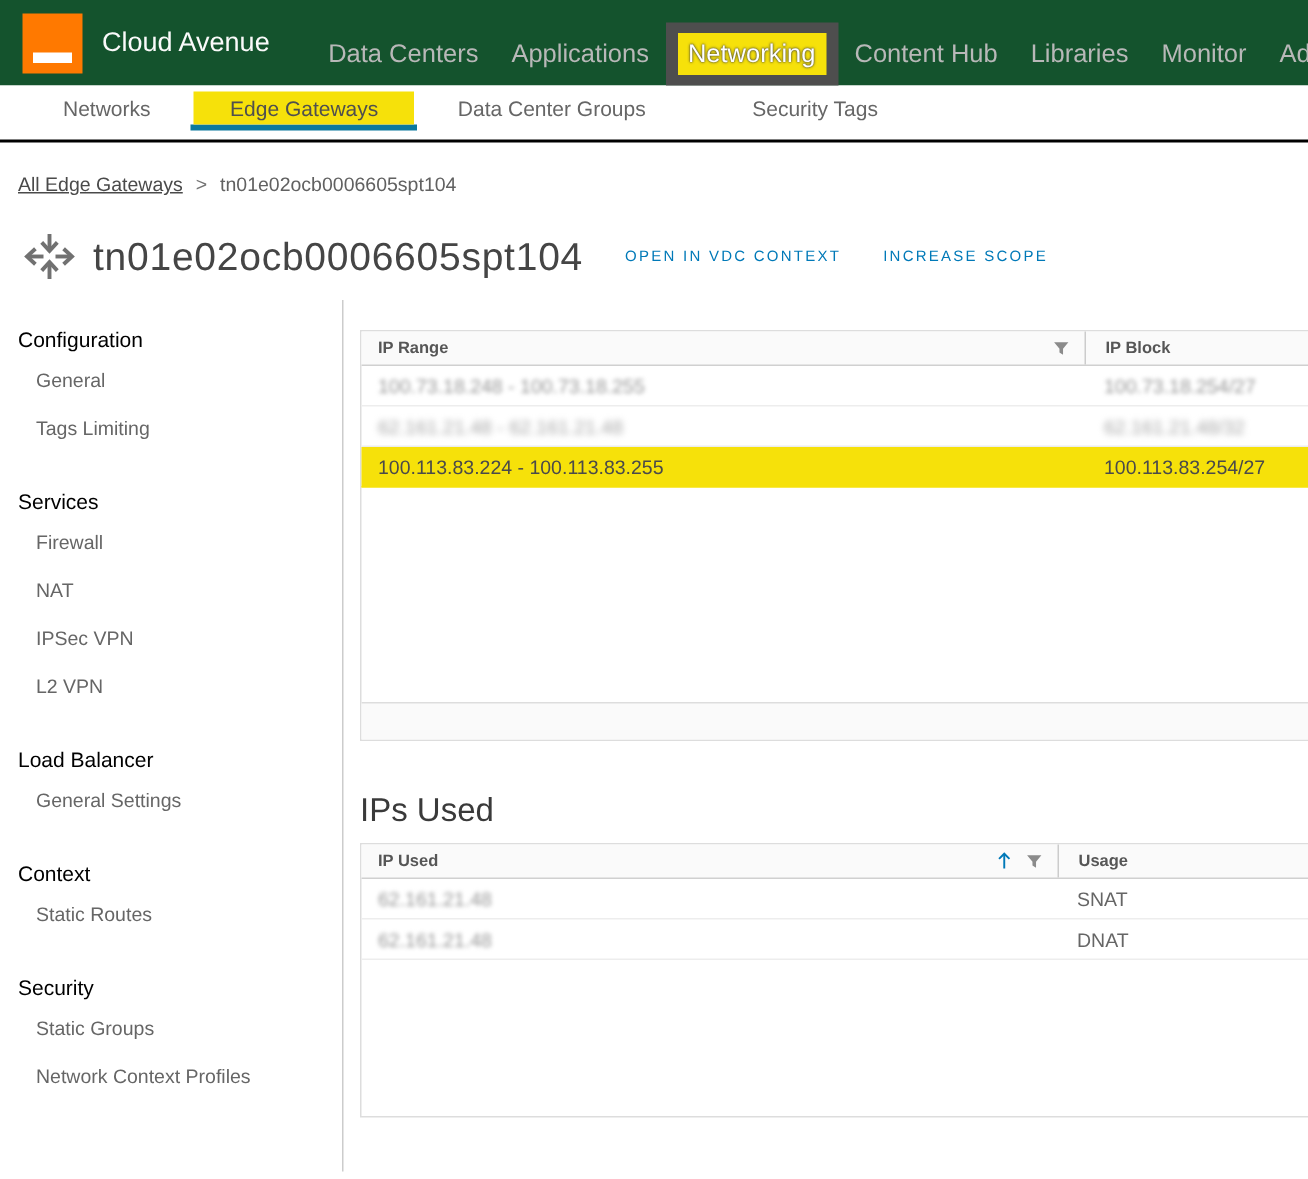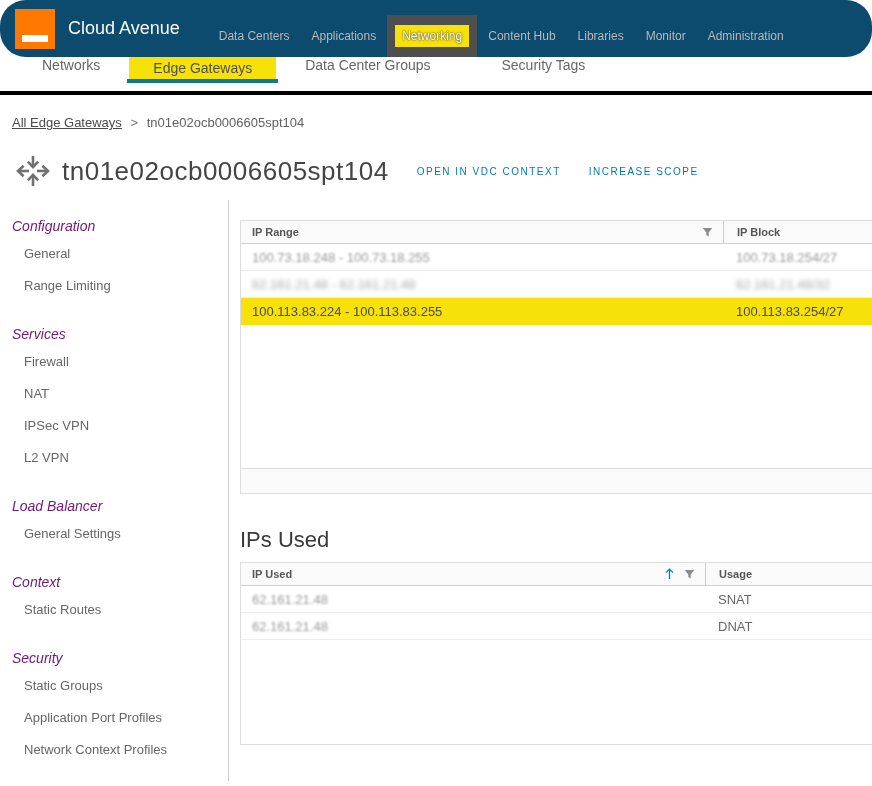--- a/index.html
+++ b/index.html
@@ -1,34 +1,34 @@
 <!DOCTYPE html>
 <html><head>
 <meta charset="utf-8">
 <style>
   * { margin:0; padding:0; box-sizing:border-box; }
   html,body { width:872px; height:786px; overflow:hidden; background:#fff;
               font-family:"Liberation Sans","DejaVu Sans",sans-serif; }
 
   
-  .header { height:57px; background:#0c4a6e; display:flex; align-items:stretch;border-radius:26px; }
+  .header { height:57px; background:#14532d; display:flex; align-items:stretch; }
   .brand { display:flex; align-items:center; padding:0 14px 0 15px; }
   .logo { width:40px; height:40px; background:#ff7900; position:relative; flex:none; }
   .logo::after { content:""; position:absolute; left:7px; right:7px; bottom:7px; height:7px; background:#fff; }
   .brand-name { color:#fafafa; font-size:18px; font-weight:400; margin-left:13px; white-space:nowrap; }
   .topnav { display:flex; align-items:stretch; margin-left:14px; }
   .topnav-item { display:flex; align-items:center; padding:0 11px; color:#b8b8b8;
-                 font-size:12px; white-space:nowrap; cursor:pointer;margin-top:15px; }
+                 font-size:17px; white-space:nowrap; cursor:pointer;margin-top:15px; }
   .topnav-item.active { background:#4e4e4e; padding:0 8px; }
   .hl { background:#f6e10a; padding:4px 7px; }
   .topnav-item.active .hl { color:#fff; text-shadow:0 0 2px rgba(60,60,60,.9), 0 0 1px rgba(60,60,60,.9); }
 
   
-  .subnav { height:38px; background:#fff; border-bottom:4px solid #000000;
-            display:flex; align-items:flex-start; padding-left:40px; }
+  .subnav { height:38px; background:#fff; border-bottom:2px solid #000000;
+            display:flex; align-items:center; padding-left:40px; }
   .subnav-item { display:flex; align-items:center; margin-right:25px; color:#666;
                  font-size:14px; white-space:nowrap; cursor:pointer; border-bottom:4px solid transparent;
                  padding:0 2px; margin-bottom:2px; }
   .subnav-item.active { border-bottom-color:#0b799d; }
   .subnav-item.extra-gap { margin-left:42px; }
   .subnav-item .hl { color:#4f4f4f; padding:3px 24px; }
 
   
   .breadcrumb { padding:20px 0 0 12px; font-size:13px; color:#616161; }
   .breadcrumb a { color:#4a4a4a; text-decoration:underline; cursor:pointer; }
@@ -36,21 +36,21 @@
   .titlebar { display:flex; align-items:center; padding:22px 12px 0 14px; }
   .gw-icon { width:38px; height:38px; flex:none; }
   .page-title { font-size:26px; font-weight:300; color:#454545; margin-left:10px; letter-spacing:.5px; }
   .title-action { color:#0079b8; font-size:10px; font-weight:500; letter-spacing:1.5px;
                   margin-left:28px; cursor:pointer; white-space:nowrap; }
 
   
   .content { display:flex; align-items:stretch; height:581px; margin-top:10px; }
   .sidebar { width:229px; flex:none; border-right:1px solid #ccc; padding-top:14px; overflow:hidden; }
   .side-group { margin-bottom:24px; }
-  .side-head { font-size:14px; font-weight:500; color:#701a75; padding:4px 0 4px 12px; line-height:16px; margin-bottom:4px;font-style:italic; }
+  .side-head { font-size:14px; font-weight:500; color:#000000; padding:4px 0 4px 12px; line-height:16px; margin-bottom:4px; }
   .side-item { font-size:13px; color:#666; line-height:16px; padding:4px 0 4px 14px;
                margin:0 0 8px 10px; cursor:pointer; }
 
   .main { flex:1; padding:12px 0 0 11px; overflow:hidden; }
   .section-title { font-size:22px; font-weight:300; color:#3a3a3a; line-height:28px; }
 
   
   .card { width:660px; border:1px solid #ddd; margin-top:8px; background:#fff; }
   .thead { display:flex; background:#fafafa; border-bottom:1px solid #d0d0d0; }
   .th { font-size:11px; font-weight:600; color:#565656; display:flex; align-items:center; }
@@ -143,41 +143,40 @@
   <div class="title-action">OPEN IN VDC CONTEXT</div>
   <div class="title-action">INCREASE SCOPE</div>
 </div>
 
 <div class="content">
 
   <div class="sidebar">
     <div class="side-group">
       <div class="side-head">Configuration</div>
       <div class="side-item">General</div>
-      <div class="side-item">Range Limiting</div>
+      <div class="side-item">Tags Limiting</div>
     </div>
     <div class="side-group">
       <div class="side-head">Services</div>
       <div class="side-item">Firewall</div>
       <div class="side-item">NAT</div>
       <div class="side-item">IPSec VPN</div>
       <div class="side-item">L2 VPN</div>
     </div>
     <div class="side-group">
       <div class="side-head">Load Balancer</div>
       <div class="side-item">General Settings</div>
     </div>
     <div class="side-group">
       <div class="side-head">Context</div>
       <div class="side-item">Static Routes</div>
     </div>
     <div class="side-group">
       <div class="side-head">Security</div>
       <div class="side-item">Static Groups</div>
-      <div class="side-item">Application Port Profiles</div>
       <div class="side-item">Network Context Profiles</div>
     </div>
 
   </div>
 
   <div class="main">
 
 
     <div class="card card-alloc">
       <div class="thead">

